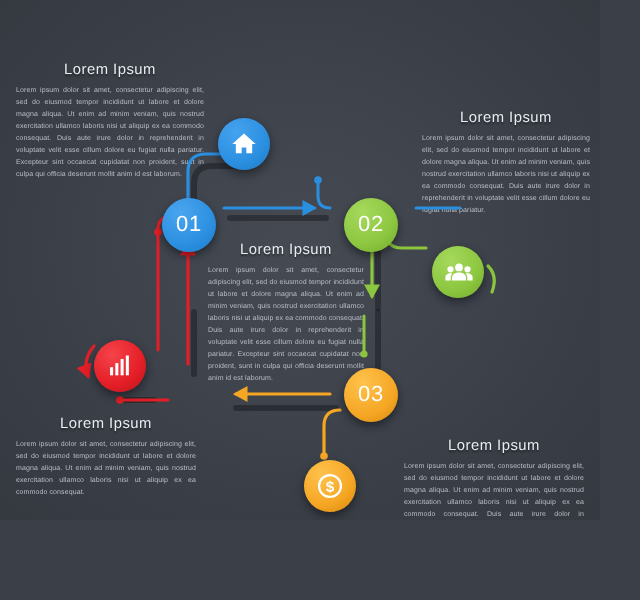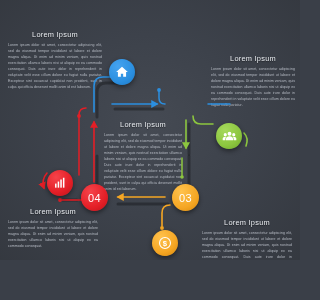--- a/index.html
+++ b/index.html
@@ -195,25 +195,29 @@
     <span>
       <svg width="14" height="14" viewBox="0 0 24 24" fill="#ffffff">
         <rect x="3.5" y="13" width="2.6" height="7"></rect>
         <rect x="8" y="9.5" width="2.6" height="10.5"></rect>
         <rect x="12.5" y="6" width="2.6" height="14"></rect>
         <rect x="17" y="3" width="2.6" height="17"></rect>
       </svg>
     </span>
   </div>
 
-
+  <div class="numc" style="left:81px;top:99px;width:27px;height:27px;background:
+       radial-gradient(circle at 35% 28%, #4aa5ef 0%, #2b8fe0 62%, #1b79c6 100%);">
+    <span class="num">01</span>
+  </div>
+
+  <div class="numc" style="left:172px;top:99px;width:27px;height:27px;background:
+       radial-gradient(circle at 35% 28%, #a5d95c 0%, #8cc63f 62%, #6ea82a 100%);">
+    <span class="num">02</span>
+  </div>
 
   <div class="numc" style="left:172px;top:184px;width:27px;height:27px;background:
        radial-gradient(circle at 35% 28%, #ffc24d 0%, #f5a623 62%, #d4860b 100%); text-align: right;">
     <span class="num">03</span>
   </div>
 
-  <div class="numc" style="left:81px;top:184px;width:27px;height:27px;background:
-       radial-gradient(circle at 35% 28%, #f5434a 0%, #e41e26 62%, #b9141b 100%);">
-    <span class="num">04</span>
-  </div>
 
 </div>
 
 </body></html>

